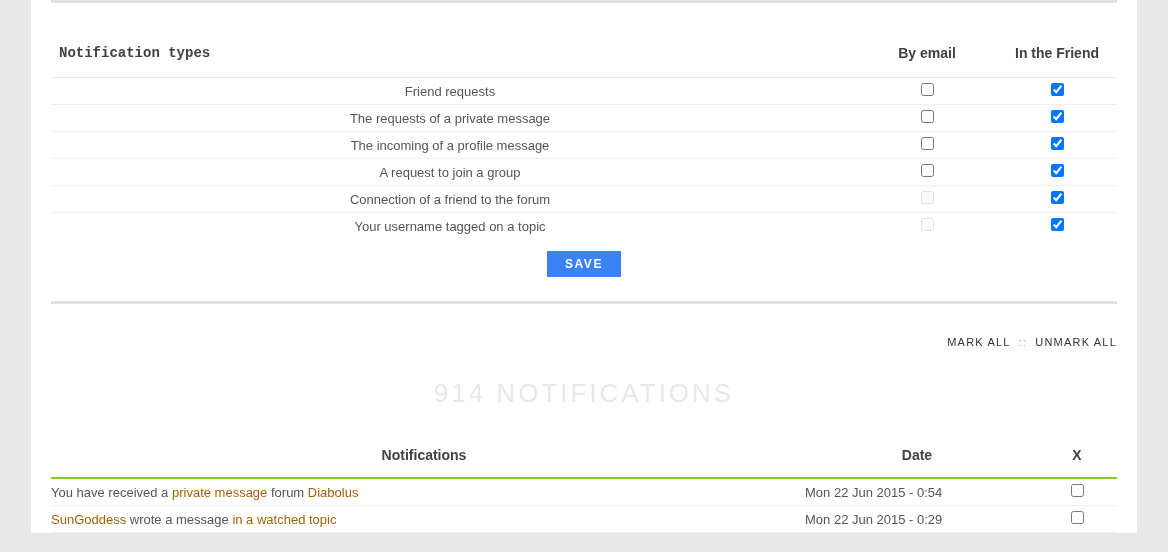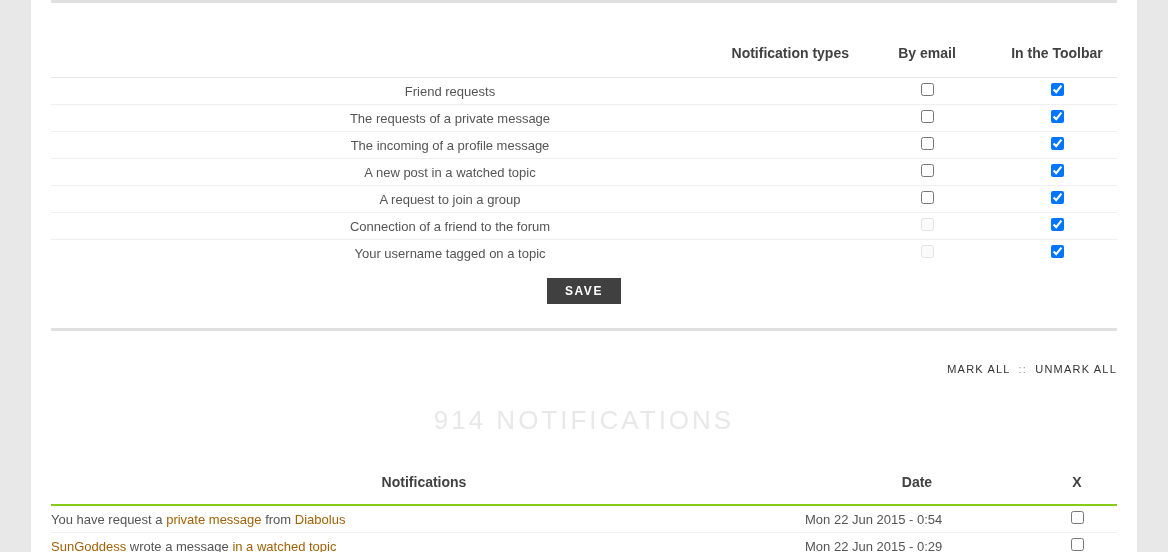--- a/index.html
+++ b/index.html
@@ -26,22 +26,23 @@
       border-collapse: collapse;
     }
     table.notif-types thead th {
       font-weight: 700;
       color: #414141;
       font-size: 14px;
       padding: 12px 8px 16px 8px;
       border-bottom: 1px solid #e6e6e6;
     }
     table.notif-types thead th:first-child {
-      text-align: right;
+      text-align: left;
       width: auto;
+      font-family: Liberation Mono, monospace;
     }
     table.notif-types thead th.col-email { width: 140px; }
     table.notif-types thead th.col-toolbar { width: 120px; }
     table.notif-types tbody td {
       padding: 5px 8px;
       border-bottom: 1px solid #f0f0f0;
       color: #555;
       font-size: 13px;
     }
     table.notif-types tbody tr:last-child td {
@@ -50,21 +51,21 @@
     table.notif-types tbody td.cell-label { text-align: center; padding-left: 0; }
     table.notif-types tbody td.cell-check { text-align: center; }
     input[type="checkbox"] {
       width: 13px;
       height: 13px;
       cursor: pointer;
     }
     input[type="checkbox"]:disabled { cursor: default; opacity: 0.6; }
     .save-row { text-align: center; padding: 12px 0 24px 0; }
     .save-btn {
-      background: #404040;
+      background: #3b82f6;
       color: #fff;
       border: none;
       padding: 6px 18px;
       font-size: 12px;
       font-weight: 700;
       letter-spacing: 1.5px;
       cursor: pointer;
     }
     .divider-mid {
       height: 3px;
@@ -122,41 +123,36 @@
 <body>
 
 <div class="page-container">
   <div class="divider-thick"></div>
 
   <table class="notif-types">
     <thead>
       <tr>
         <th>Notification types</th>
         <th class="col-email">By email</th>
-        <th class="col-toolbar">In the Toolbar</th>
+        <th class="col-toolbar">In the Friend</th>
       </tr>
     </thead>
     <tbody id="types-body">
         <tr>
           <td class="cell-label">Friend requests</td>
           <td class="cell-check"><input type="checkbox" style=""></td>
           <td class="cell-check"><input type="checkbox" checked="" style=""></td>
         </tr>
         <tr>
           <td class="cell-label">The requests of a private message</td>
           <td class="cell-check"><input type="checkbox" style=""></td>
           <td class="cell-check"><input type="checkbox" checked="" style=""></td>
         </tr>
         <tr>
           <td class="cell-label">The incoming of a profile message</td>
-          <td class="cell-check"><input type="checkbox" style=""></td>
-          <td class="cell-check"><input type="checkbox" checked="" style=""></td>
-        </tr>
-        <tr>
-          <td class="cell-label">A new post in a watched topic</td>
           <td class="cell-check"><input type="checkbox" style=""></td>
           <td class="cell-check"><input type="checkbox" checked="" style=""></td>
         </tr>
         <tr>
           <td class="cell-label">A request to join a group</td>
           <td class="cell-check"><input type="checkbox" style=""></td>
           <td class="cell-check"><input type="checkbox" checked="" style=""></td>
         </tr>
         <tr>
           <td class="cell-label">Connection of a friend to the forum</td>
@@ -188,21 +184,21 @@
   <table class="notif-list">
     <thead>
       <tr>
         <th>Notifications</th>
         <th class="col-date">Date</th>
         <th class="col-x">X</th>
       </tr>
     </thead>
     <tbody id="list-body">
         <tr>
-          <td class="cell-notif"><span>You have request a </span><a class="link">private message</a><span> from </span><a class="link">Diabolus</a></td>
+          <td class="cell-notif"><span>You have received a </span><a class="link">private message</a><span> forum </span><a class="link">Diabolus</a></td>
           <td class="cell-date">Mon 22 Jun 2015 - 0:54</td>
           <td class="cell-x"><input type="checkbox" style=""></td>
         </tr>
         <tr>
           <td class="cell-notif"><a class="link">SunGoddess</a><span> wrote a message </span><a class="link">in a watched topic</a></td>
           <td class="cell-date">Mon 22 Jun 2015 - 0:29</td>
           <td class="cell-x"><input type="checkbox" style=""></td>
         </tr>
       </tbody>
   </table>

